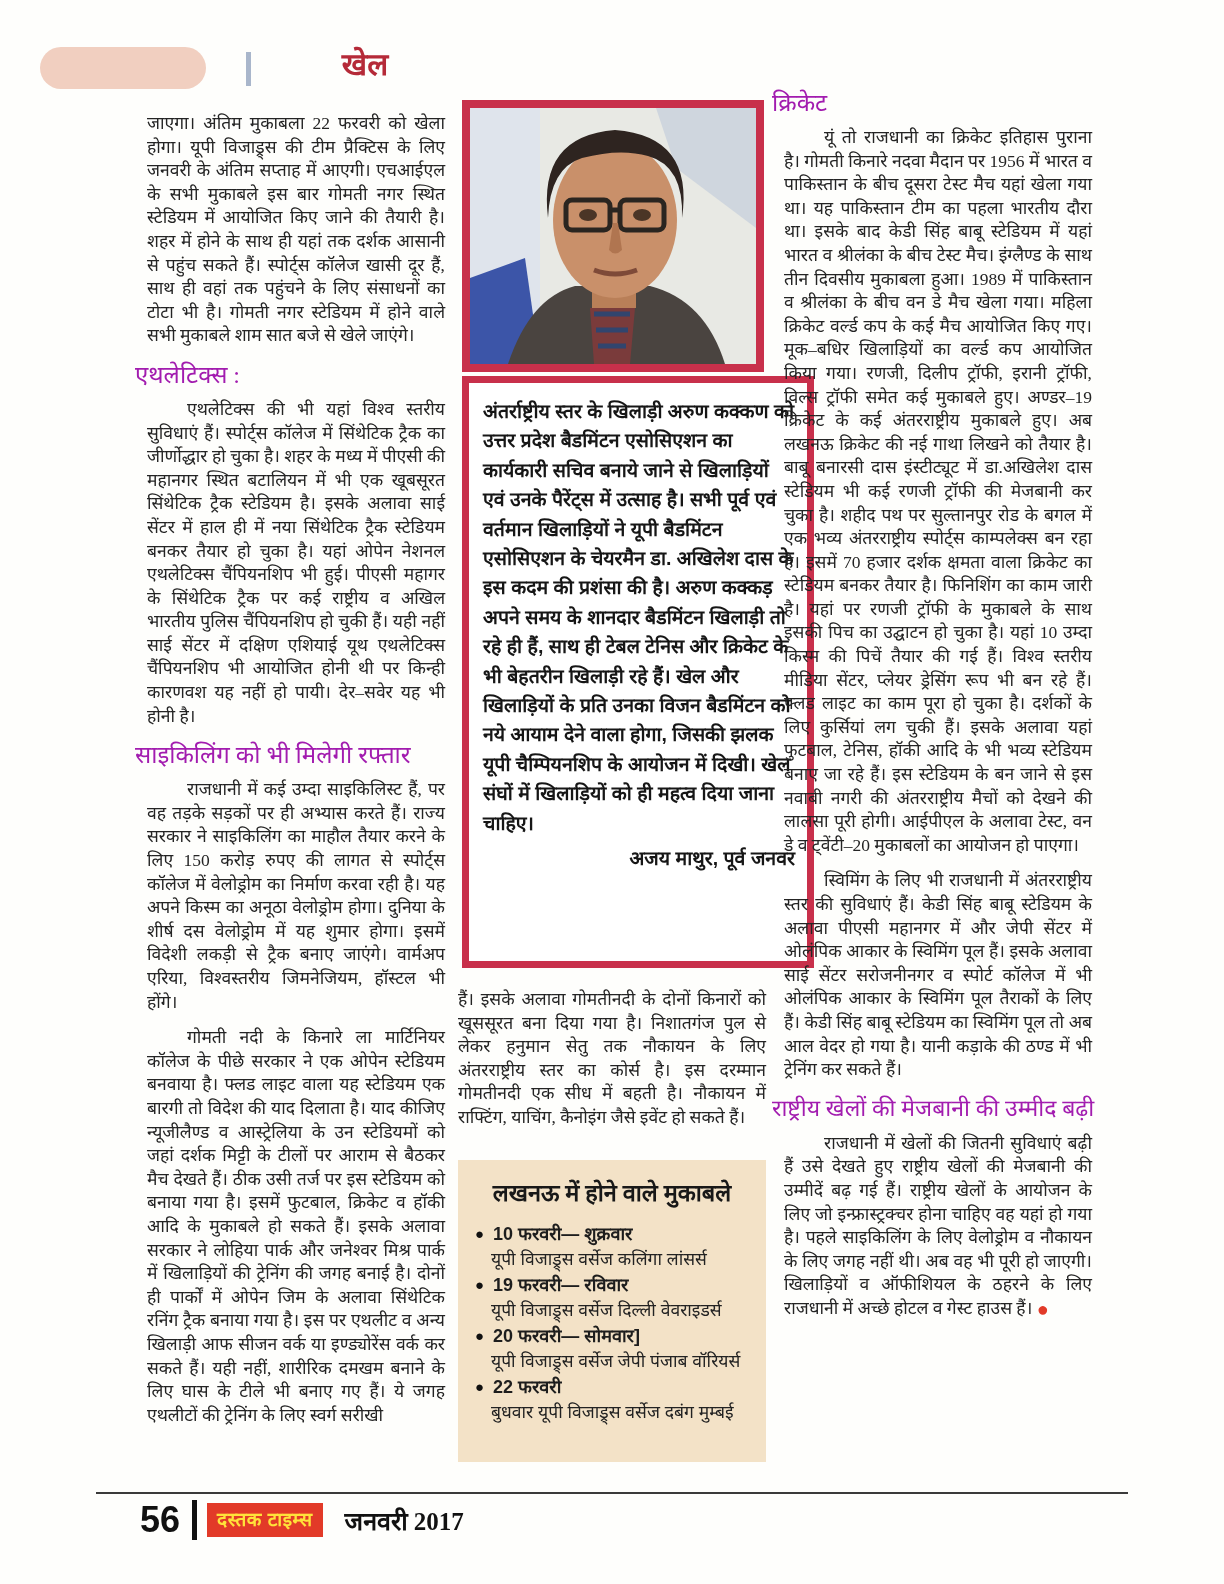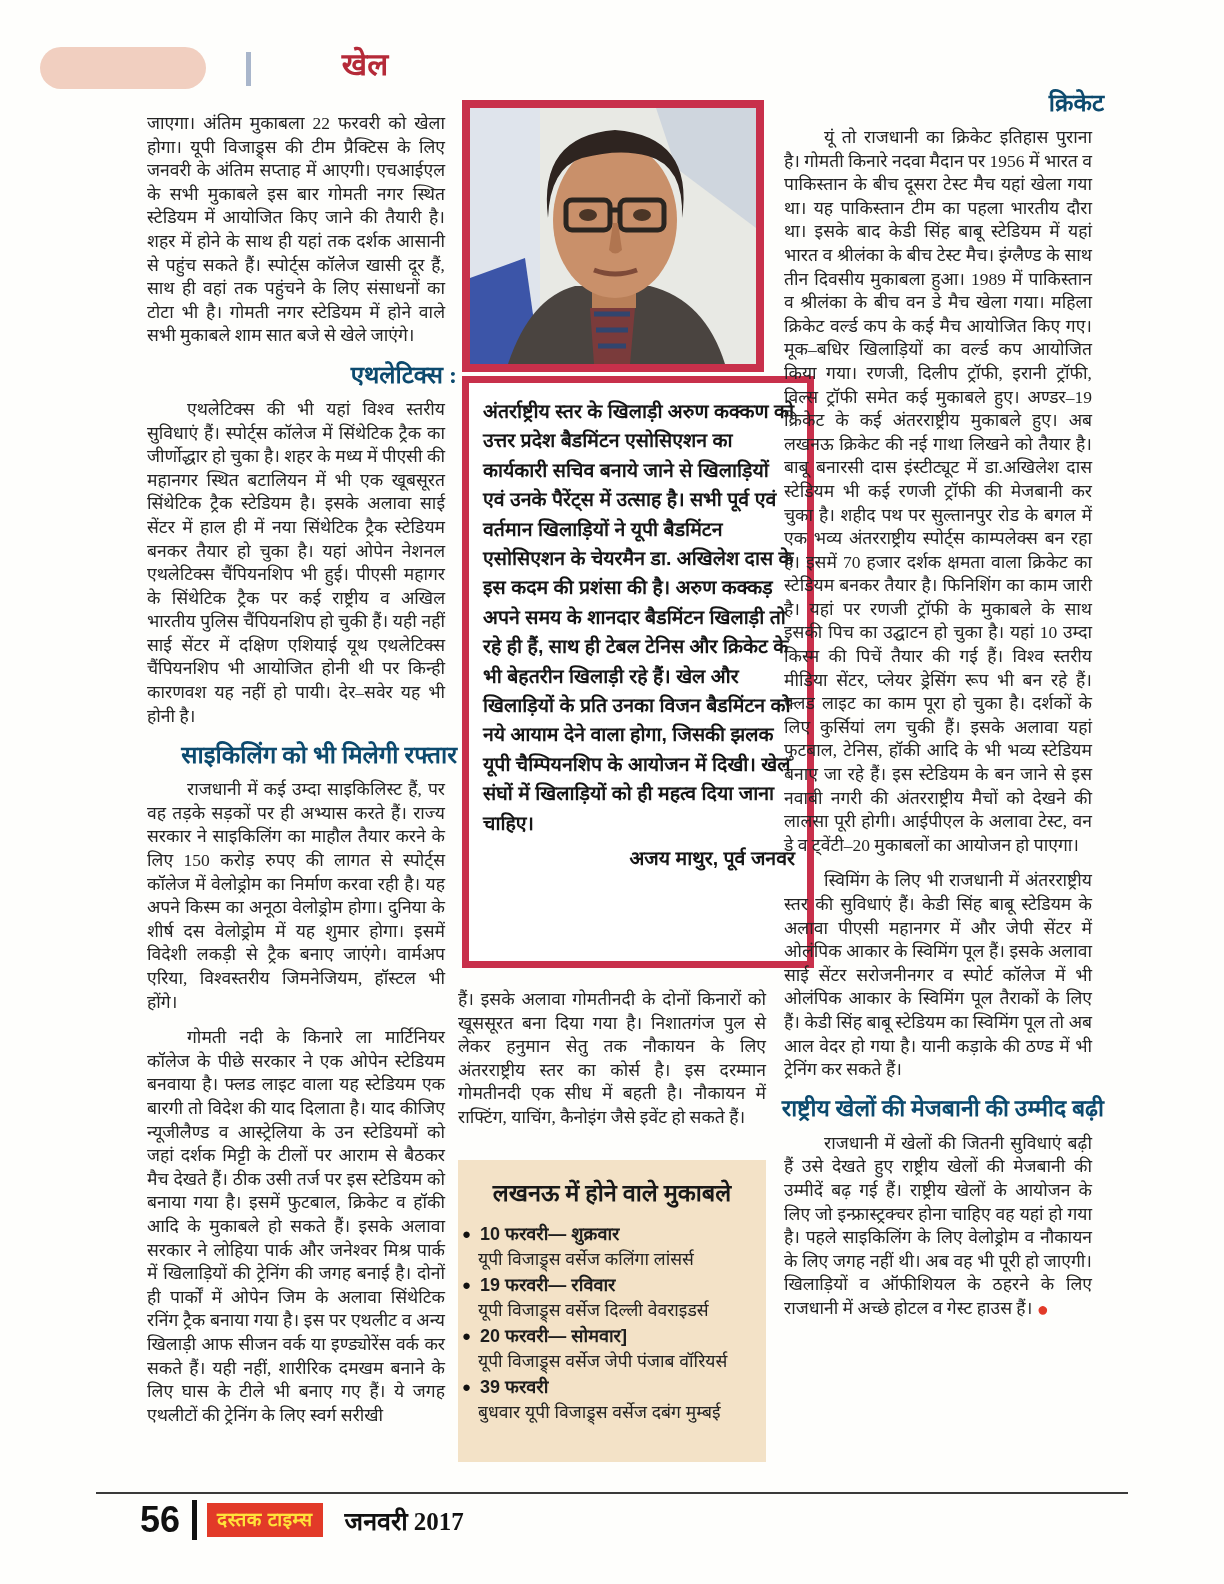--- a/index.html
+++ b/index.html
@@ -12,37 +12,37 @@
   .masthead-pill{position:absolute;left:40px;top:47px;width:166px;height:42px;
     border-radius:22px;background:var(--pill,#f1cfc0);}
   .head-bar{position:absolute;left:246px;top:52px;width:5px;height:34px;background:var(--bar,#a9b6cb);}
   .section-title{position:absolute;left:300px;top:42px;width:130px;text-align:center;
     font-size:31px;font-weight:bold;color:var(--title,#b52a38);}
   
   .col{position:absolute;text-align:justify;font-size:17.5px;line-height:23.6px;color:#242424;}
   .col p{margin:12px;text-indent:40px;}
   .col p.noindent{text-indent:0;}
   .col p + p, .col p + h2, .col h2 + p{margin-top:3px;}
-  h2.sub{margin:10px 0 8px 0;font-size:24px;line-height:30px;font-weight:bold;color:#0c4a6e;text-align:right;}
+  h2.sub{margin:10px 0 8px 0;font-size:24px;line-height:30px;font-weight:normal;color:#a21caf;text-align:left;}
   h2.sub.small{font-size:23px;}
   
   .photo-frame{position:absolute;left:462px;top:100px;width:302px;height:272px;
     box-sizing:border-box;border:8px solid var(--accent,#c8304b);background:#fff;}
   .photo-frame svg{display:block;width:100%;height:100%;}
   .quote-box{position:absolute;left:462px;top:376px;width:352px;height:592px;
     box-sizing:border-box;border:7px solid var(--accent,#c8304b);background:#fff;
     padding:14px 12px 10px 14px;}
   .quote-text{font-family:"Liberation Sans","DejaVu Sans",sans-serif;
     font-weight:bold;font-size:19.5px;line-height:29.4px;color:#161616;text-align:left;}
   .quote-attrib{font-family:"Liberation Sans","DejaVu Sans",sans-serif;
     font-weight:bold;font-size:19.5px;margin-top:6px;text-align:right;color:#161616;}
   .mid-para{position:absolute;left:458px;top:988px;width:308px;text-align:justify;
     font-size:17.5px;line-height:23.6px;color:#242424;}
   .fixtures{position:absolute;left:458px;top:1160px;width:308px;height:302px;
-    box-sizing:border-box;background:var(--peach,#f3e2c7);padding:12px 4px;}
+    box-sizing:border-box;background:var(--peach,#f3e2c7);padding:12px 17px;}
   .fixtures-title{text-align:center;font-weight:bold;font-size:23.5px;margin:4px 0 14px 0;color:#181818;}
   .fixtures ul{list-style:none;margin:0;padding:0;}
   .fixtures li{margin-bottom:2px;}
   .fx-date{font-weight:bold;font-size:18px;line-height:25px;color:#1d1d1d;
     font-family:"Liberation Sans","DejaVu Sans",sans-serif;}
   .fx-bullet{display:inline-block;font-size:15px;margin-right:9px;transform:translateY(-1px);color:#111;}
   .fx-match{font-size:17.5px;line-height:24px;color:#222;
     font-family:"Liberation Sans","DejaVu Sans",sans-serif;margin-left:16px;}
   .end-dot{color:var(--logo-red,#d3222a);font-size:20px;line-height:0;vertical-align:-2px;}
   
@@ -119,21 +119,21 @@
       </li>
       <li>
         <div class="fx-date"><span class="fx-bullet">●</span><span>19 फरवरी— रविवार</span></div>
         <div class="fx-match">यूपी विजाड्र्स वर्सेज दिल्ली वेवराइडर्स</div>
       </li>
       <li>
         <div class="fx-date"><span class="fx-bullet">●</span><span>20 फरवरी— सोमवार]</span></div>
         <div class="fx-match">यूपी विजाड्र्स वर्सेज जेपी पंजाब वॉरियर्स</div>
       </li>
       <li>
-        <div class="fx-date"><span class="fx-bullet">●</span><span>39 फरवरी</span></div>
+        <div class="fx-date"><span class="fx-bullet">●</span><span>22 फरवरी</span></div>
         <div class="fx-match">बुधवार यूपी विजाड्र्स वर्सेज दबंग मुम्बई</div>
       </li>
     </ul>
   </div>
 
   <div class="col" style="left:772px;top:88px;width:332px;">
     <h2 class="sub" style="margin-top:0;">क्रिकेट</h2>
     <p>यूं तो राजधानी का क्रिकेट इतिहास पुराना है। गोमती किनारे नदवा मैदान पर 1956 में भारत व पाकिस्तान के बीच दूसरा टेस्ट मैच यहां खेला गया था। यह पाकिस्तान टीम का पहला भारतीय दौरा था। इसके बाद केडी सिंह बाबू स्टेडियम में यहां भारत व श्रीलंका के बीच टेस्ट मैच। इंग्लैण्ड के साथ तीन दिवसीय मुकाबला हुआ। 1989 में पाकिस्तान व श्रीलंका के बीच वन डे मैच खेला गया। महिला क्रिकेट वर्ल्ड कप के कई मैच आयोजित किए गए। मूक–बधिर खिलाड़ियों का वर्ल्ड कप आयोजित किया गया। रणजी, दिलीप ट्रॉफी, इरानी ट्रॉफी, विल्स ट्रॉफी समेत कई मुकाबले हुए। अण्डर–19 क्रिकेट के कई अंतरराष्ट्रीय मुकाबले हुए। अब लखनऊ क्रिकेट की नई गाथा लिखने को तैयार है। बाबू बनारसी दास इंस्टीट्यूट में डा.अखिलेश दास स्टेडियम भी कई रणजी ट्रॉफी की मेजबानी कर चुका है। शहीद पथ पर सुल्तानपुर रोड के बगल में एक भव्य अंतरराष्ट्रीय स्पोर्ट्स काम्पलेक्स बन रहा है। इसमें 70 हजार दर्शक क्षमता वाला क्रिकेट का स्टेडियम बनकर तैयार है। फिनिशिंग का काम जारी है। यहां पर रणजी ट्रॉफी के मुकाबले के साथ इसकी पिच का उद्घाटन हो चुका है। यहां 10 उम्दा किस्म की पिचें तैयार की गई हैं। विश्व स्तरीय मीडिया सेंटर, प्लेयर ड्रेसिंग रूप भी बन रहे हैं। फ्लड लाइट का काम पूरा हो चुका है। दर्शकों के लिए कुर्सियां लग चुकी हैं। इसके अलावा यहां फुटबाल, टेनिस, हॉकी आदि के भी भव्य स्टेडियम बनाए जा रहे हैं। इस स्टेडियम के बन जाने से इस नवाबी नगरी की अंतरराष्ट्रीय मैचों को देखने की लालसा पूरी होगी। आईपीएल के अलावा टेस्ट, वन डे व ट्वेंटी–20 मुकाबलों का आयोजन हो पाएगा।</p>
     <p>स्विमिंग के लिए भी राजधानी में अंतरराष्ट्रीय स्तर की सुविधाएं हैं। केडी सिंह बाबू स्टेडियम के अलावा पीएसी महानगर में और जेपी सेंटर में ओलंपिक आकार के स्विमिंग पूल हैं। इसके अलावा साई सेंटर सरोजनीनगर व स्पोर्ट कॉलेज में भी ओलंपिक आकार के स्विमिंग पूल तैराकों के लिए हैं। केडी सिंह बाबू स्टेडियम का स्विमिंग पूल तो अब आल वेदर हो गया है। यानी कड़ाके की ठण्ड में भी ट्रेनिंग कर सकते हैं।</p>
     <h2 class="sub small">राष्ट्रीय खेलों की मेजबानी की उम्मीद बढ़ी</h2>

